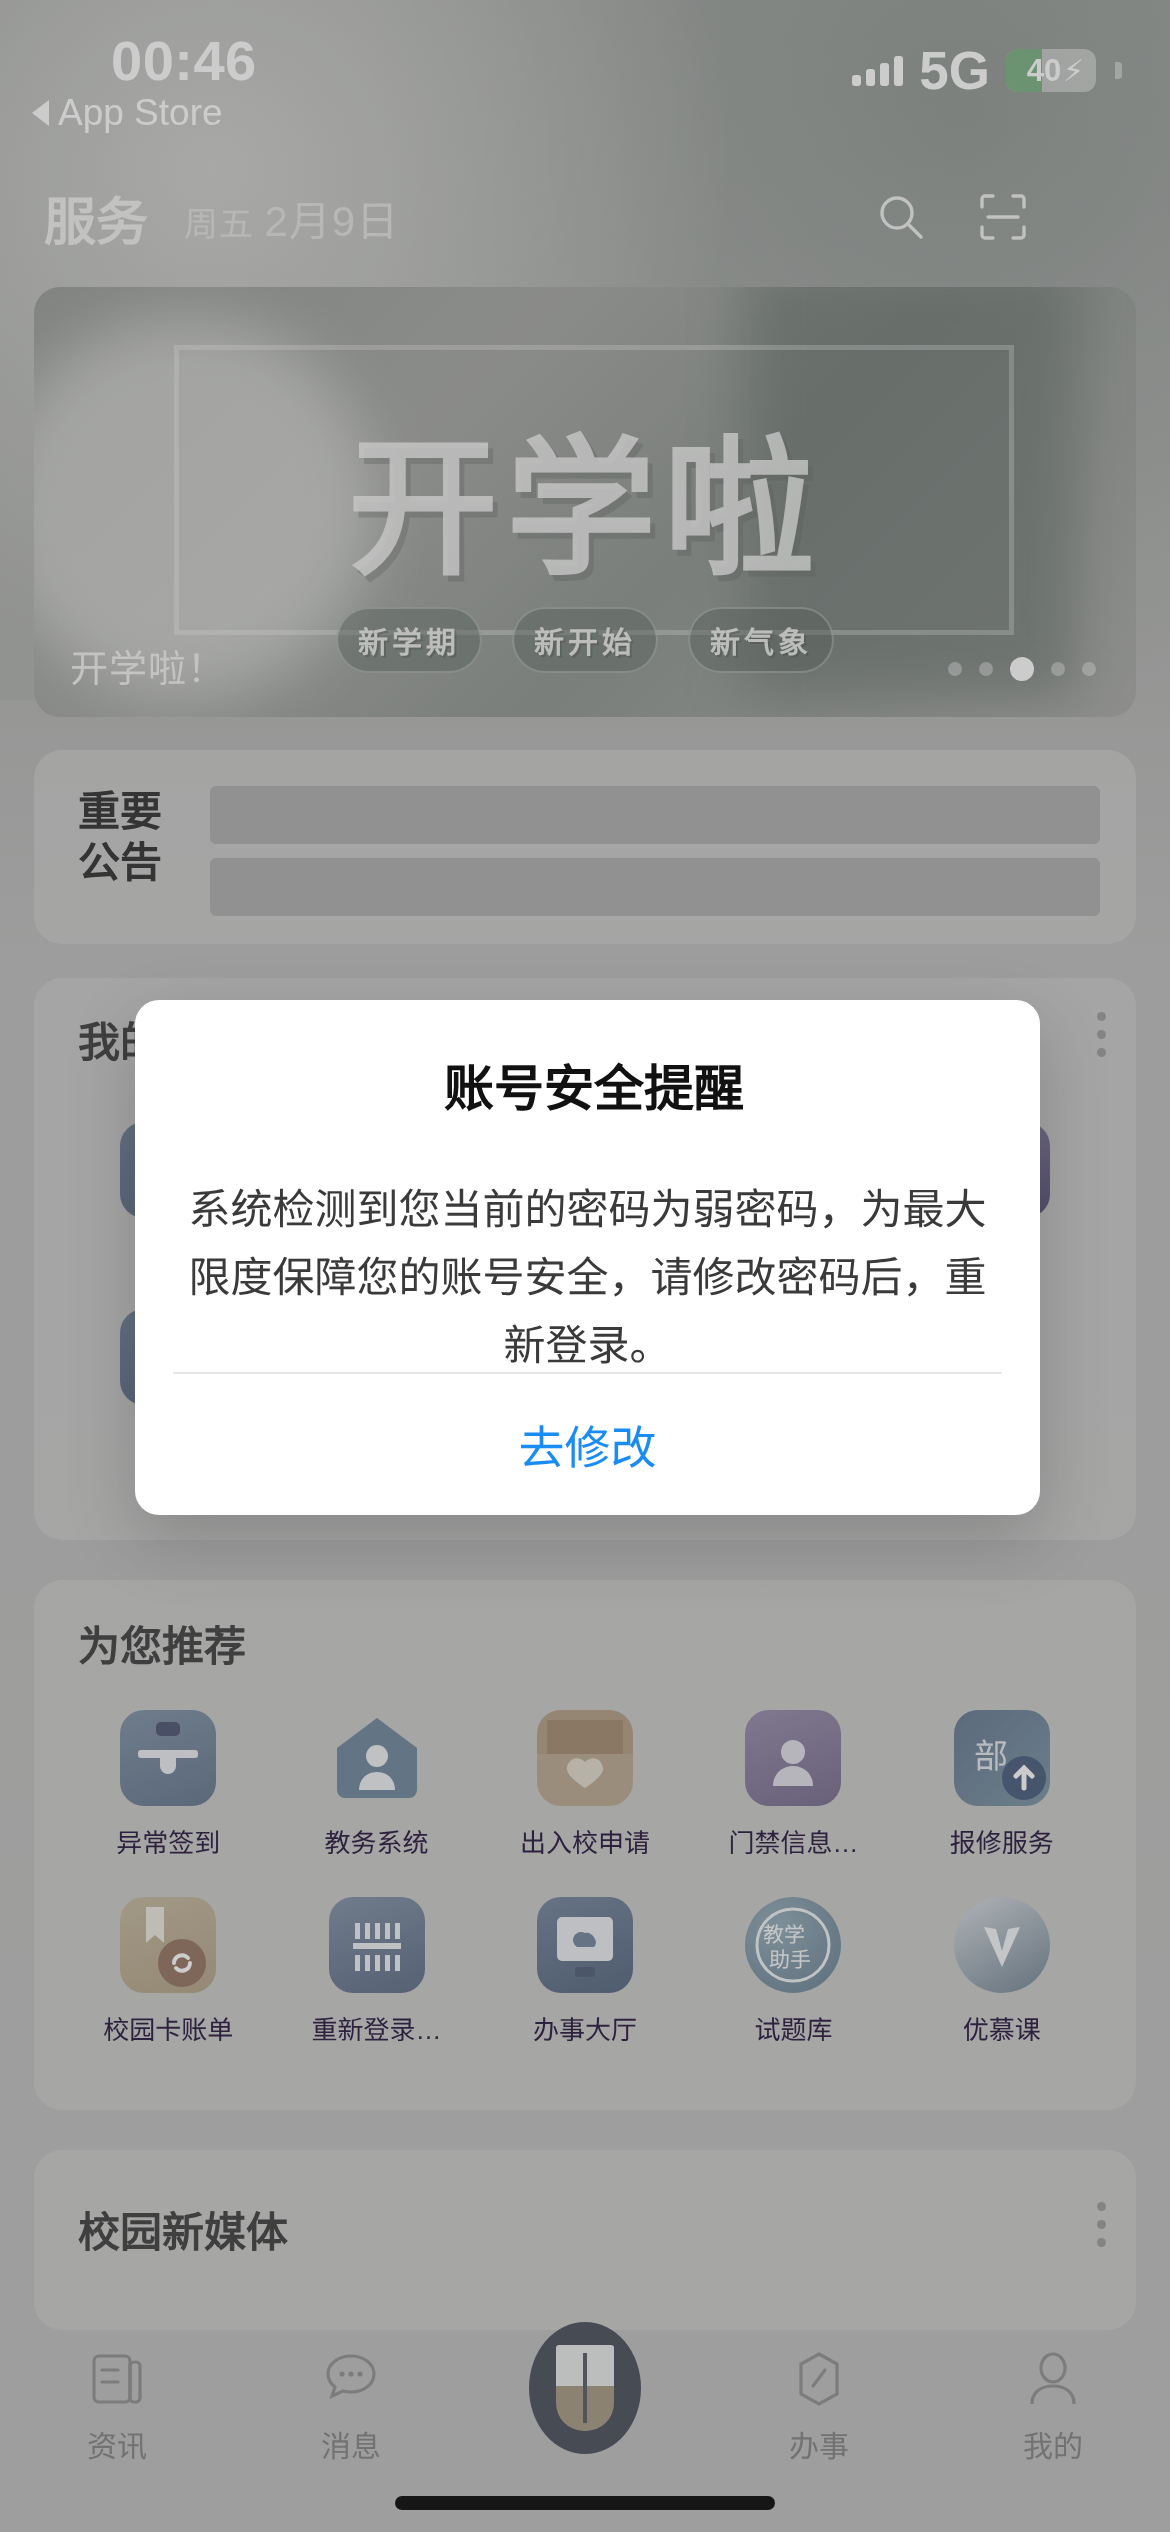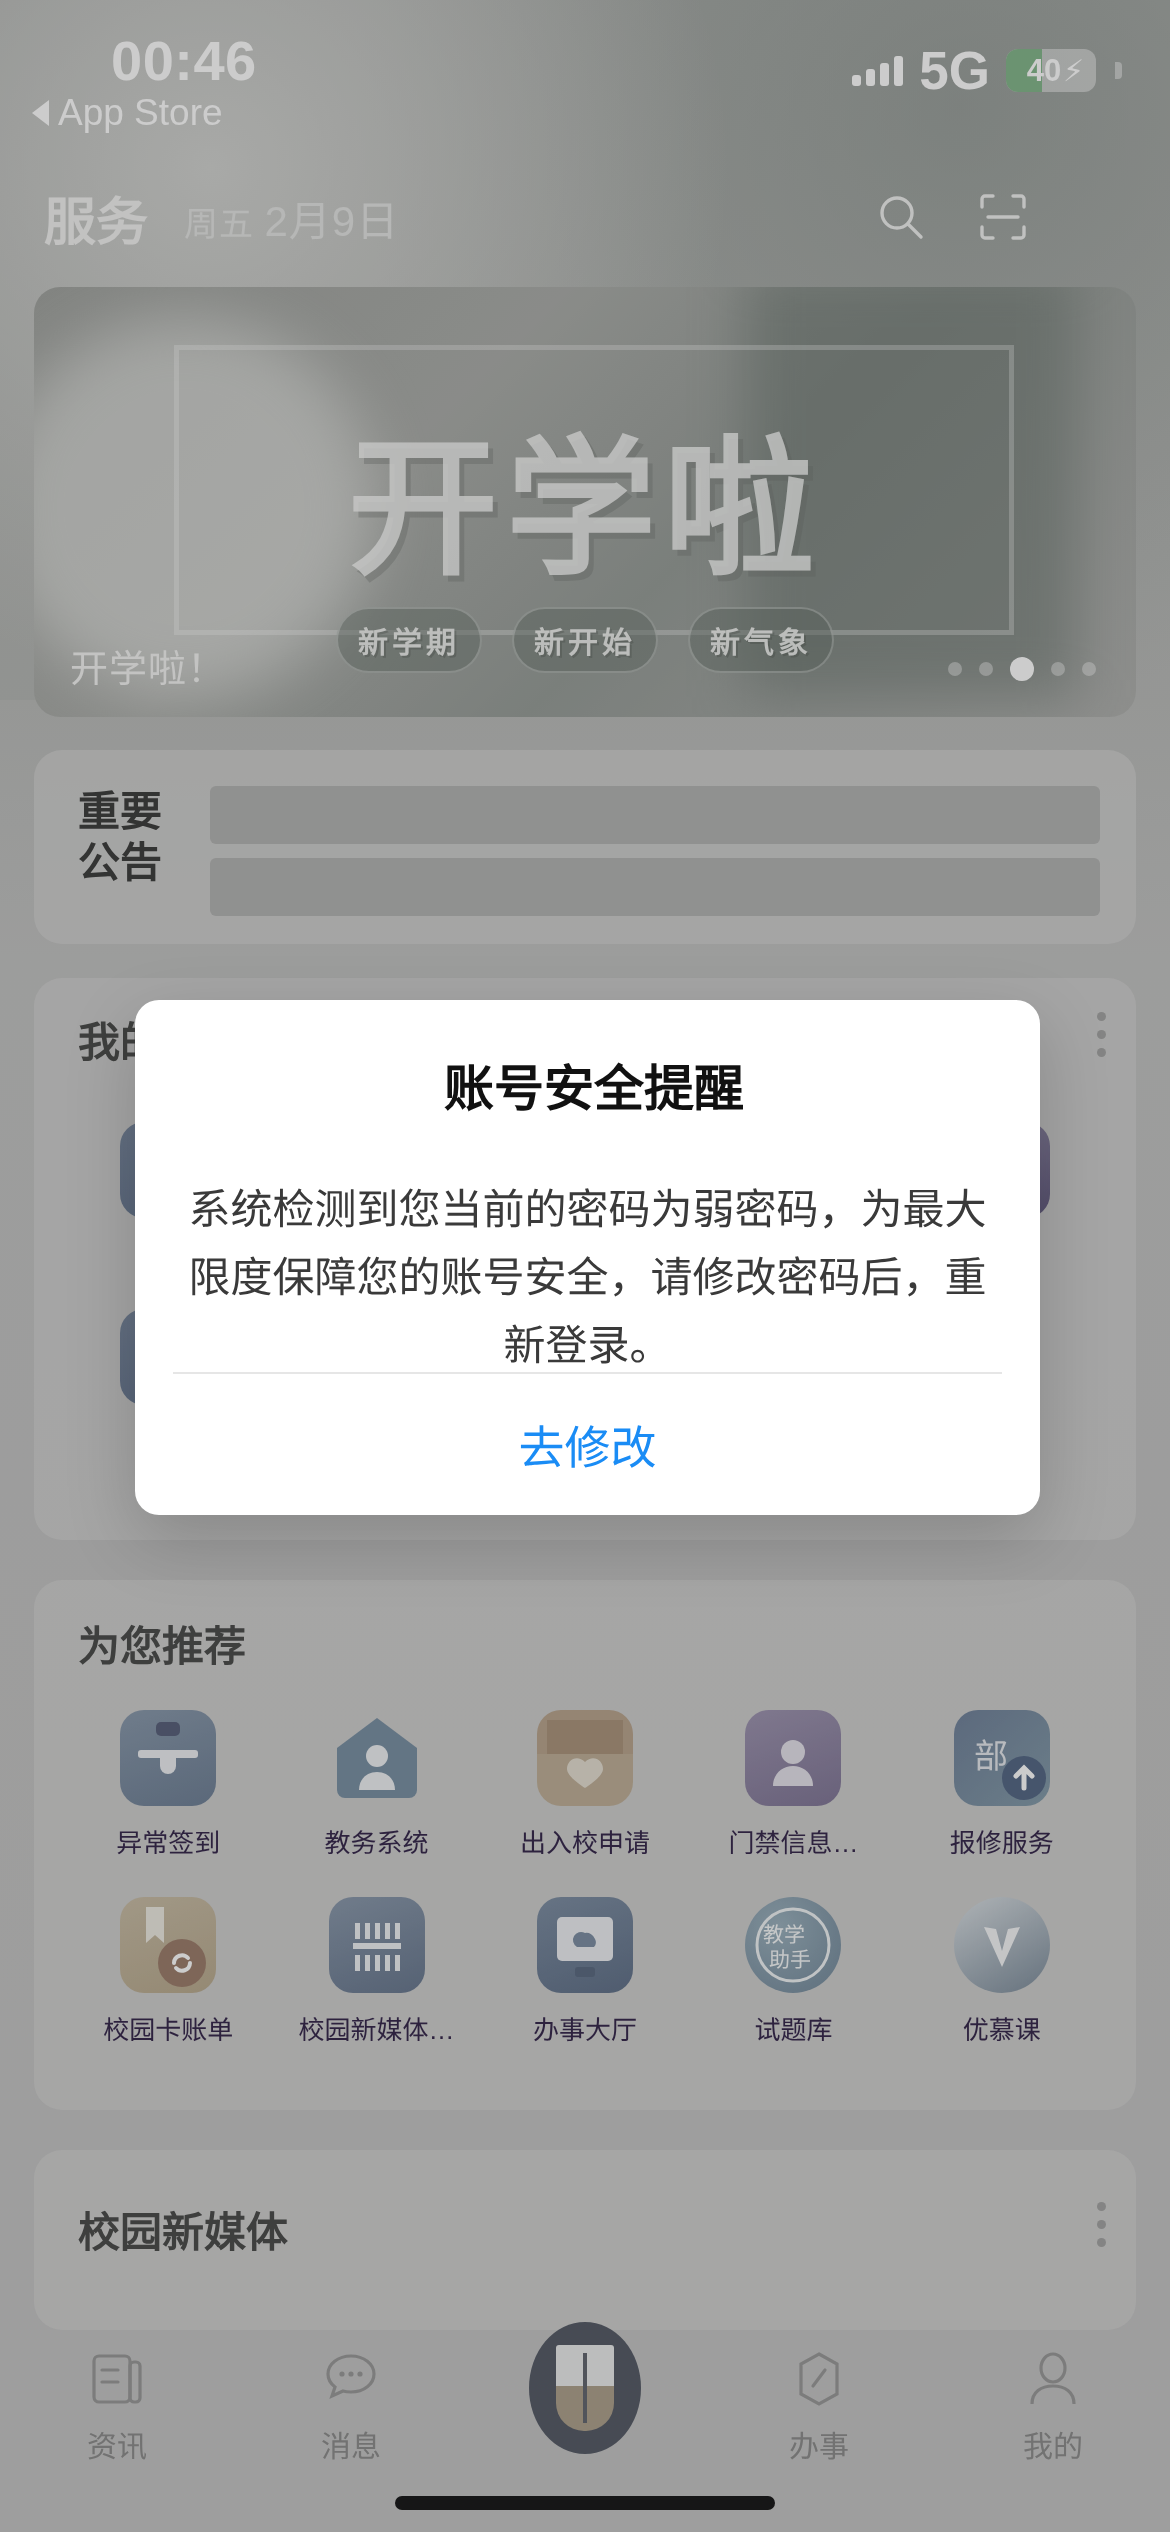--- a/index.html
+++ b/index.html
@@ -430,21 +430,21 @@
                 <rect x="66" y="26" width="5" height="16"></rect>
                 <rect x="24" y="46" width="48" height="6"></rect>
                 <rect x="26" y="58" width="5" height="16"></rect>
                 <rect x="36" y="58" width="5" height="16"></rect>
                 <rect x="46" y="58" width="5" height="16"></rect>
                 <rect x="56" y="58" width="5" height="16"></rect>
                 <rect x="66" y="58" width="5" height="16"></rect>
               </g>
             </svg>
         </div>
-        <div class="app-lb">校园新媒体…</div>
+        <div class="app-lb">重新登录…</div>
       </div>
 
       <div class="app-item">
         <div class="app-ic" style="background:linear-gradient(160deg,#5e95d9,#4277c6)">
           <svg viewBox="0 0 96 96" width="96" height="96">
               <rect x="20" y="20" width="56" height="44" rx="5" fill="#e8f0fa"></rect>
               <path d="M40 50a8 8 0 018-14 9 9 0 0110 6 7 7 0 01-1 8z" fill="#5e95d9"></path>
               <rect x="38" y="70" width="20" height="10" rx="3" fill="#3e70bd"></rect>
             </svg>
         </div>

